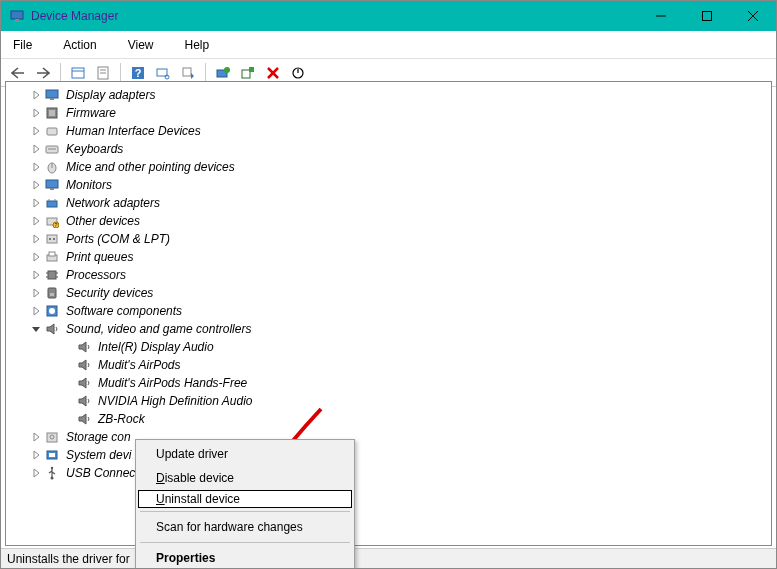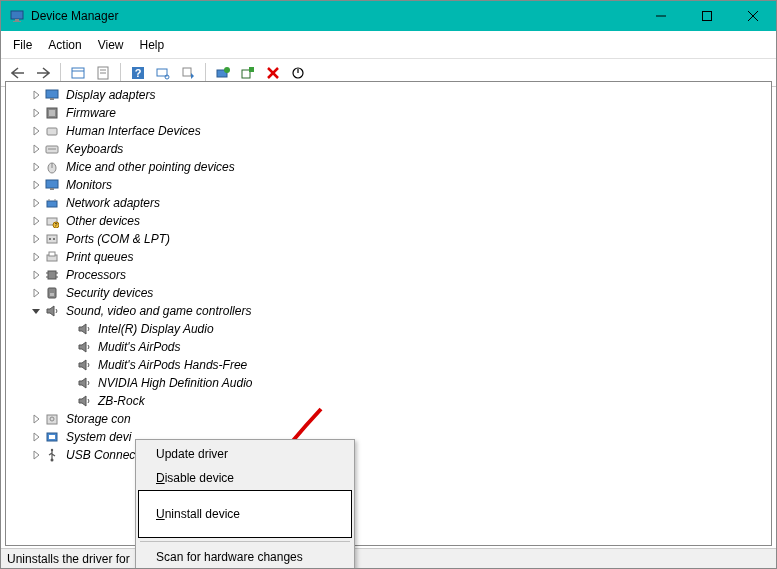--- a/index.html
+++ b/index.html
@@ -1,42 +1,42 @@
 <!DOCTYPE html>
 <html><head>
 <meta charset="utf-8">
 <style>
 * { box-sizing: border-box; margin: 0; padding: 0; }
 body { font-family: "Segoe UI", Tahoma, sans-serif; font-size: 12px; color: #000; background: #fff; width: 777px; height: 569px; overflow: hidden; border: 1px solid #888; position: relative; }
 
 .titlebar { height: 30px; background: #00b8b0; display: flex; align-items: center; padding-left: 8px; }
 .titlebar .icon { width: 16px; height: 16px; margin-right: 6px; display: inline-flex; align-items: center; justify-content: center; }
-.titlebar .title { font-size: 12px; color: #000000; flex: 1; }
+.titlebar .title { font-size: 12px; color: #4c1d95; flex: 1; }
 .titlebar .win-controls { display: flex; }
 .titlebar .win-btn { width: 46px; height: 30px; display: flex; align-items: center; justify-content: center; cursor: pointer; }
 
-.menubar { height: 28px; display: flex; align-items: center; padding: 12px 4px; border-bottom: 1px solid #e0e0e0; }
+.menubar { height: 28px; display: flex; align-items: center; padding: 12px 4px; border-bottom: 1px solid #e0e0e0; gap: 15px; }
 .menubar .menu-item { padding: 2px 8px; cursor: pointer; }
 
 .toolbar { height: 28px; display: flex; align-items: center; padding: 2px 6px; border-bottom: 1px solid #ccc; gap: 3px; }
 .toolbar .tb { width: 22px; height: 22px; display: flex; align-items: center; justify-content: center; border: 1px solid transparent; cursor: pointer; }
 .toolbar .sep { width: 1px; height: 20px; background: #ccc; margin: 0 3px; }
 
 .tree-container { position: absolute; top: 80px; left: 4px; right: 4px; bottom: 22px; border: 1px solid #888; background: #fff; overflow: auto; padding: 4px 0; }
 .tree-row { display: flex; align-items: center; height: 18px; padding-left: 0; cursor: pointer; white-space: nowrap; font-style: italic; }
 .indent { display: inline-block; }
 .expander { width: 12px; height: 12px; display: inline-flex; align-items: center; justify-content: center; margin-right: 2px; cursor: pointer; }
 .expander.none { visibility: hidden; }
 .dev-icon { width: 16px; height: 16px; margin-right: 4px; display: inline-flex; align-items: center; justify-content: center; }
 .tree-label { padding: 0 2px; }
 .tree-label.selected { background: #cce8ff; border: 1px dotted #666; }
 
 .context-menu { position: absolute; background: #f0f0f0; border: 1px solid #a0a0a0; box-shadow: 2px 2px 4px rgba(0,0,0,0.25); padding: 2px; z-index: 100; min-width: 220px; }
 .ctx-item { padding: 5px 18px; cursor: pointer; font-size: 12px; }
-.ctx-item.highlight { background: #fff; border: 1px solid #000; padding: 16px 17px; }
+.ctx-item.highlight { background: #fff; border: 1px solid #000; padding: 1px 17px; }
 .ctx-sep { height: 1px; background: #c0c0c0; margin: 3px 2px; }
 .ctx-item .ul { text-decoration: underline; }
 .ctx-item.bold { font-weight: bold; }
 
 .statusbar { position: absolute; bottom: 0; left: 0; right: 0; height: 20px; border-top: 1px solid #ccc; display: flex; align-items: center; padding: 0 6px; font-size: 12px; background: #f0f0f0; }
 
 .arrow-annot { position: absolute; z-index: 90; pointer-events: none; }
 
 svg { display: block; }
 </style>
@@ -328,20 +328,35 @@
           <path d="M3 1 L8 5 L3 9 Z" fill="none" stroke="#888"></path>
         </svg>
       </span>
       <span class="dev-icon">
         <svg width="14" height="14" viewBox="0 0 14 14">
           <rect x="3" y="2" width="8" height="10" rx="1" fill="#888" stroke="#555"></rect>
           <rect x="5" y="7" width="4" height="3" fill="#bbb"></rect>
         </svg>
       </span>
       <span class="tree-label">Security devices</span>
+    </div>
+    <div class="tree-row">
+      <span class="indent" style="width: 24px;"></span>
+      <span class="expander">
+        <svg width="10" height="10">
+          <path d="M3 1 L8 5 L3 9 Z" fill="none" stroke="#888"></path>
+        </svg>
+      </span>
+      <span class="dev-icon">
+        <svg width="14" height="14" viewBox="0 0 14 14">
+          <rect x="2" y="2" width="10" height="10" fill="#4a8ad0" stroke="#2a5a90"></rect>
+          <circle cx="7" cy="7" r="3" fill="#fff"></circle>
+        </svg>
+      </span>
+      <span class="tree-label">Software components</span>
     </div>
     <div class="tree-row">
       <span class="indent" style="width: 24px;"></span>
       <span class="expander">
         <svg width="10" height="10">
           <path d="M1 3 L9 3 L5 8 Z" fill="#444"></path>
         </svg>
       </span>
       <span class="dev-icon">
         <svg width="14" height="14" viewBox="0 0 14 14">

